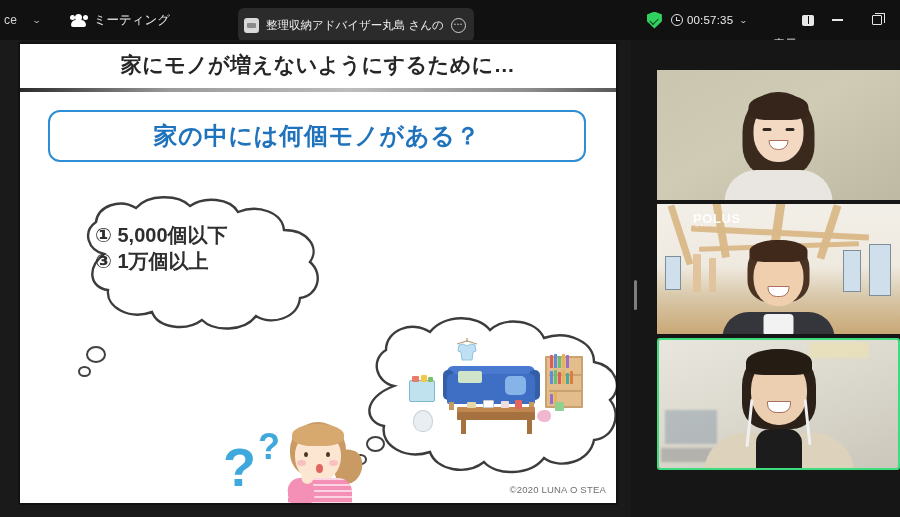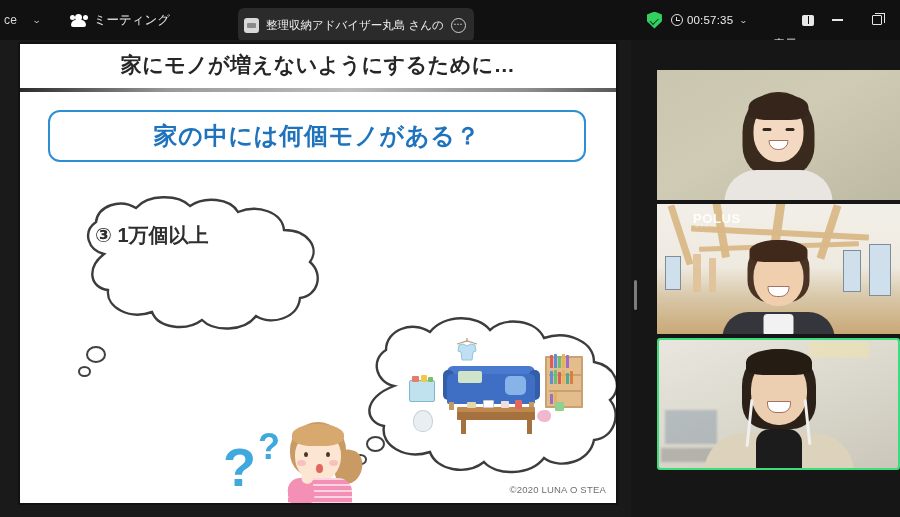--- a/index.html
+++ b/index.html
@@ -788,20 +788,21 @@
         <div class="cloud-left">
           <svg width="290" height="148" viewBox="0 0 290 148" fill="none">
             <path d="M46 62 C30 58 24 40 38 30 C40 14 62 6 78 16 C90 2 120 2 132 14
                      C146 4 172 6 180 20 C200 12 224 20 226 38 C250 38 262 56 252 70
                      C266 82 260 104 242 106 C240 126 214 134 198 124 C186 140 156 140 144 128
                      C128 140 100 136 94 120 C72 128 48 116 50 98 C32 96 28 76 46 62 Z" stroke="#3c3c3c" stroke-width="2.4" fill="#ffffff"></path>
           </svg>
         </div>
 
         <div class="options">
+          <div class="opt">① 5,000個以下</div>
           <div class="opt">③ 1万個以上</div>
         </div>
 
         <div class="trail" style="left:58px; top:296px; width:60px; height:50px;">
           <span style="left:8px; top:6px; width:20px; height:17px;"></span>
           <span style="left:0px; top:26px; width:13px; height:11px;"></span>
         </div>
 
         <div class="cloud-right">
           <svg width="278" height="170" viewBox="0 0 278 170" fill="none">

